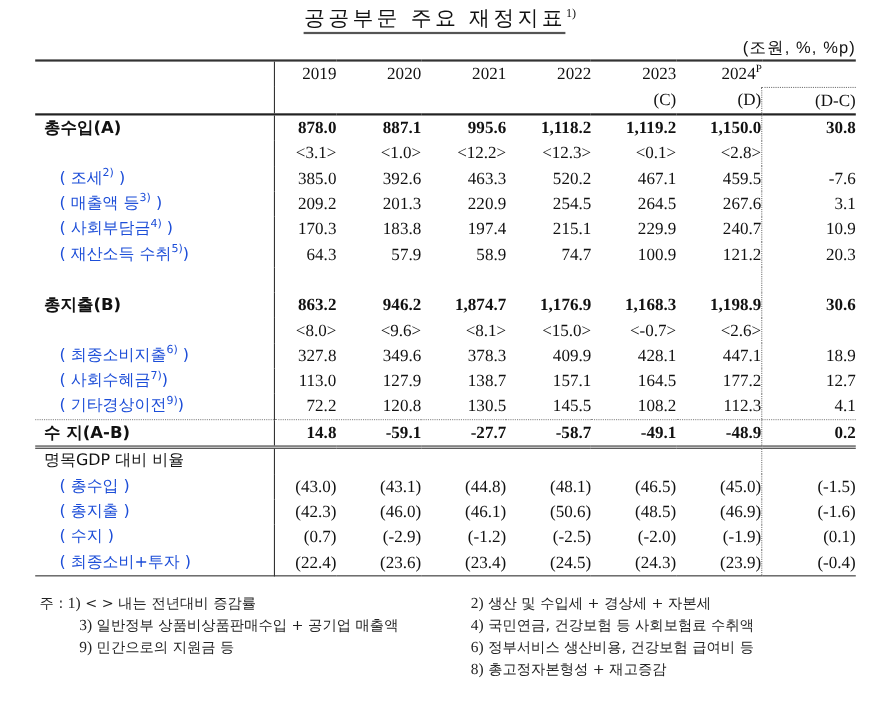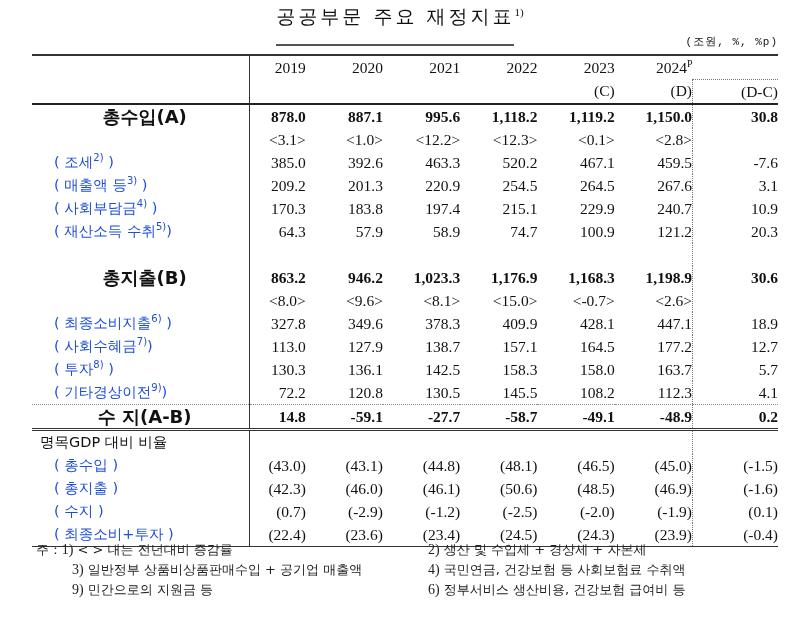--- a/index.html
+++ b/index.html
@@ -1,30 +1,30 @@
 <!DOCTYPE html>
 <html><head>
   <meta charset="utf-8">
   <style>
     html, body { margin: 0; padding: 0; background: #ffffff; }
     body { width: 800px; height: 644px; position: relative; overflow: hidden;
            font-family: "Liberation Serif", "DejaVu Serif", serif; color: #111; }
     .title { position: absolute; left: 0; width: 800px; top: 4px; text-align: center;
              font-family: "DejaVu Sans", sans-serif; font-size: 19px; letter-spacing: 3px; }
-    .title span.t { border-bottom: 2px solid #555; padding-bottom: 17px; }
+    .title span.t { border-bottom: 2px solid #555; padding-bottom: 1px; }
     .title sup { font-size: 11px; letter-spacing: 0; font-family: "Liberation Serif", serif; }
-    .unit { position: absolute; right: 22px; top: 34px; font-size: 11px;
-            font-family: Liberation Mono, monospace; letter-spacing: 1px; }
+    .unit { position: absolute; right: 22px; top: 34px; font-size: 15px;
+            font-family: Liberation Sans, sans-serif; letter-spacing: 1px; }
 
     .tbl { position: absolute; left: 32px; top: 54px; width: 746px; border-collapse: collapse; }
     .tbl td { padding: 0; height: 23px; font-size: 15.5px; text-align: right; white-space: nowrap; line-height: 23px; }
     .tbl .lbl { text-align: left; width: 197px; border-right: 1px solid #333;
                 font-family: "DejaVu Sans", sans-serif; font-size: 14.5px; padding-left: 8px; }
     .tbl .lbl.sub { padding-left: 22px; color: #1d4ed8; }
-    .tbl .lbl.bold { font-weight: bold; font-size: 18px; text-align: center; }
+    .tbl .lbl.bold { font-weight: bold; font-size: 15px; }
     .tbl .c { width: 78px; padding-right: 0; }
     .tbl .c1 { width: 56px; }
     .tbl .dc { width: 86px; border-left: 1px dotted #777; padding-right: 0; }
     .tbl tr.b td { font-weight: bold; }
     .tbl tr.top td { border-top: 2px solid #333; }
     .tbl tr.hdrend td { border-bottom: 2px solid #222; }
     .tbl tr.dot td { border-bottom: 1px dotted #888; }
     .tbl tr.dbl td { border-bottom: 3px double #333; }
     .tbl tr.last td { border-bottom: 1.5px solid #333; }
     .tbl sup { font-size: 10px; line-height: 0; }
@@ -142,21 +142,21 @@
         <td class="c"></td>
         <td class="c"></td>
         <td class="c"></td>
     <td class="dc"></td>
   </tr>
 
   <tr class="b">
     <td class="lbl bold">총지출(B)</td>
     <td class="c c1">863.2</td>
     <td class="c">946.2</td>
-    <td class="c">1,023.3</td>
+    <td class="c">1,874.7</td>
     <td class="c">1,176.9</td>
     <td class="c">1,168.3</td>
     <td class="c">1,198.9</td>
     <td class="dc">30.6</td>
   </tr>
   <tr>
     <td class="lbl"></td>
     <td class="c c1">&lt;8.0&gt;</td>
     <td class="c">&lt;9.6&gt;</td>
     <td class="c">&lt;8.1&gt;</td>
@@ -177,30 +177,20 @@
   </tr>
   <tr>
     <td class="lbl sub"><span>( 사회수혜금</span><sup>7)</sup><span>)</span></td>
     <td class="c c1">113.0</td>
     <td class="c">127.9</td>
     <td class="c">138.7</td>
     <td class="c">157.1</td>
     <td class="c">164.5</td>
     <td class="c">177.2</td>
     <td class="dc">12.7</td>
-  </tr>
-  <tr>
-    <td class="lbl sub"><span>( 투자</span><sup>8)</sup><span> )</span></td>
-    <td class="c c1">130.3</td>
-    <td class="c">136.1</td>
-    <td class="c">142.5</td>
-    <td class="c">158.3</td>
-    <td class="c">158.0</td>
-    <td class="c">163.7</td>
-    <td class="dc">5.7</td>
   </tr>
   <tr class="dot">
     <td class="lbl sub"><span>( 기타경상이전</span><sup>9)</sup><span>)</span></td>
     <td class="c c1">72.2</td>
     <td class="c">120.8</td>
     <td class="c">130.5</td>
     <td class="c">145.5</td>
     <td class="c">108.2</td>
     <td class="c">112.3</td>
     <td class="dc">4.1</td>
@@ -273,14 +263,15 @@
 <div class="notes">
   <div class="col l">
     <div class="ln"><span>주 : </span><span class="num">1)</span><span> &lt;  &gt; 내는 전년대비 증감률</span></div>
     <div class="ln ind"><span class="num">3)</span><span> 일반정부 상품비상품판매수입 + 공기업 매출액</span></div>
     <div class="ln ind"><span class="num">9)</span><span> 민간으로의 지원금 등</span></div>
   </div>
   <div class="col r">
     <div class="ln"><span class="num">2)</span><span> 생산 및 수입세 + 경상세 + 자본세</span></div>
     <div class="ln"><span class="num">4)</span><span> 국민연금, 건강보험 등 사회보험료 수취액</span></div>
     <div class="ln"><span class="num">6)</span><span> 정부서비스 생산비용, 건강보험 급여비 등</span></div>
+    <div class="ln"><span class="num">8)</span><span> 총고정자본형성 + 재고증감</span></div>
   </div>
 </div>
 
 </body></html>

